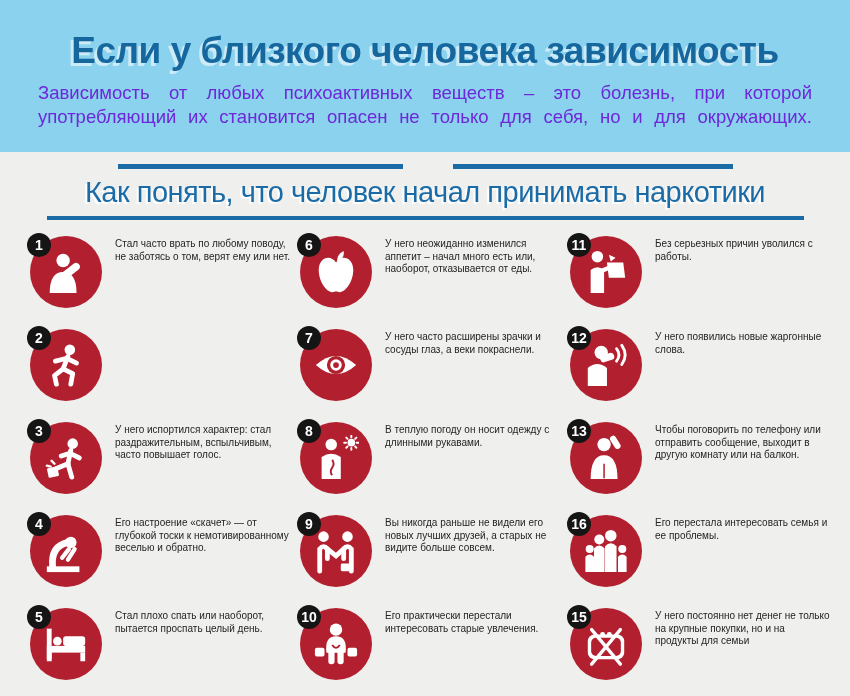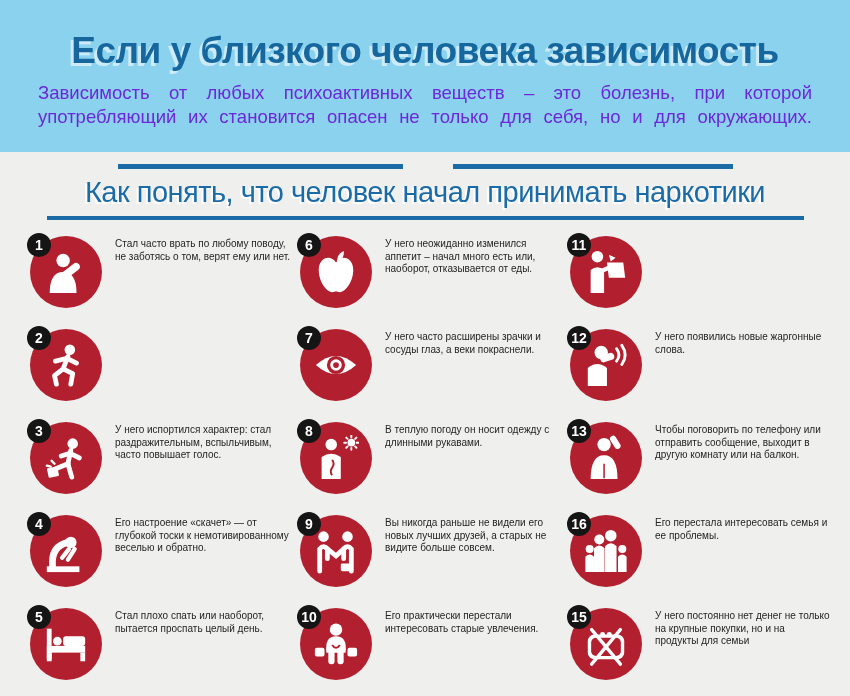--- a/index.html
+++ b/index.html
@@ -301,20 +301,21 @@
             <svg viewBox="0 0 48 48" fill="#fff">
               <circle cx="15" cy="8" r="6"></circle>
               <path d="M8 46 L8 22 Q15 16 22 22 L22 46 Z"></path>
               <path d="M19 23 L31 18" stroke="#fff" stroke-width="4.5" stroke-linecap="round" fill="none"></path>
               <path d="M25 14 L42 14 L44 30 L27 30 Z"></path>
               <path d="M29 13 L27 6 L34 9 Z"></path>
             </svg>
           </div>
       <div class="badge num">11</div>
     </div>
+    <div class="itext">Без серьезных причин уволился с работы.</div>
   </div>
 
   <div class="sign">
     <div class="iconwrap">
       <div class="circle icon">
             <svg viewBox="0 0 48 48" fill="#fff">
               <circle cx="19" cy="11" r="7"></circle>
               <path d="M5 46 L5 27 Q15 19 25 27 L25 46 Z"></path>
               <rect x="17" y="15" width="15" height="7.5" rx="3.7" transform="rotate(-18 17 15)"></rect>
               <g stroke="#fff" stroke-width="3" fill="none" stroke-linecap="round">

